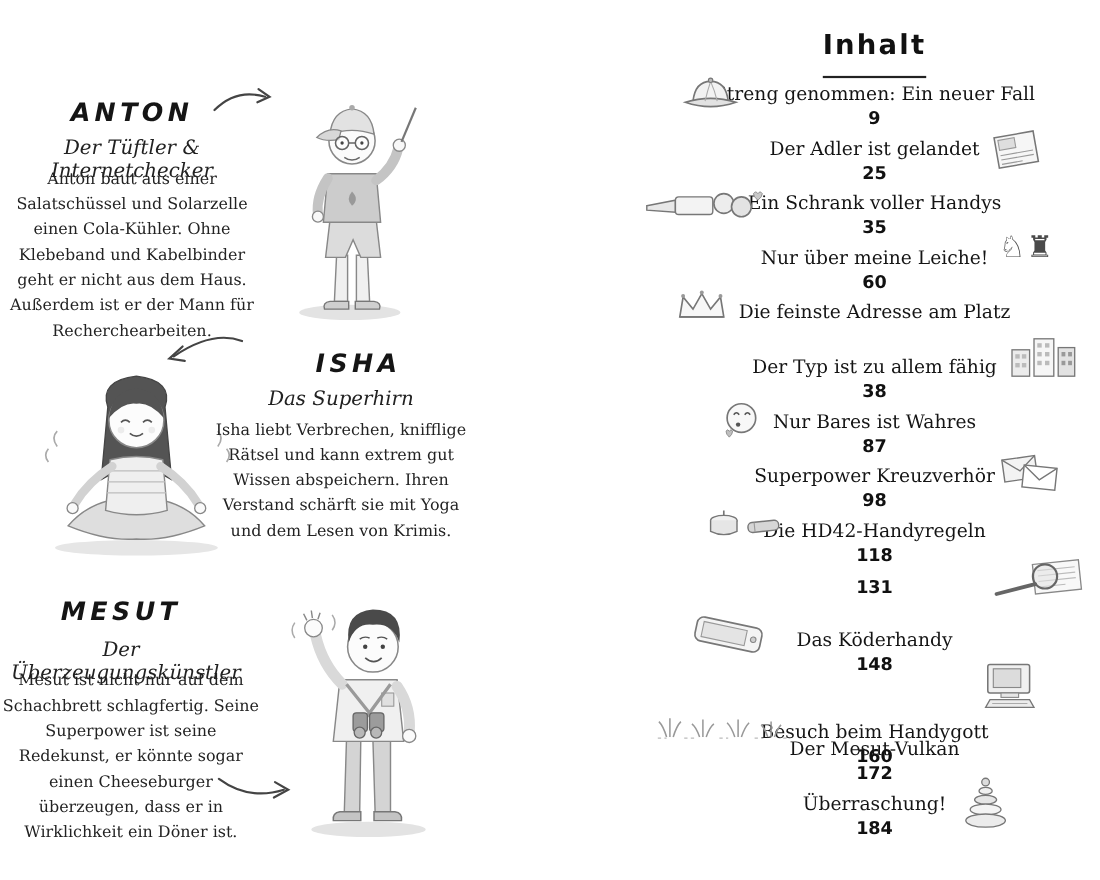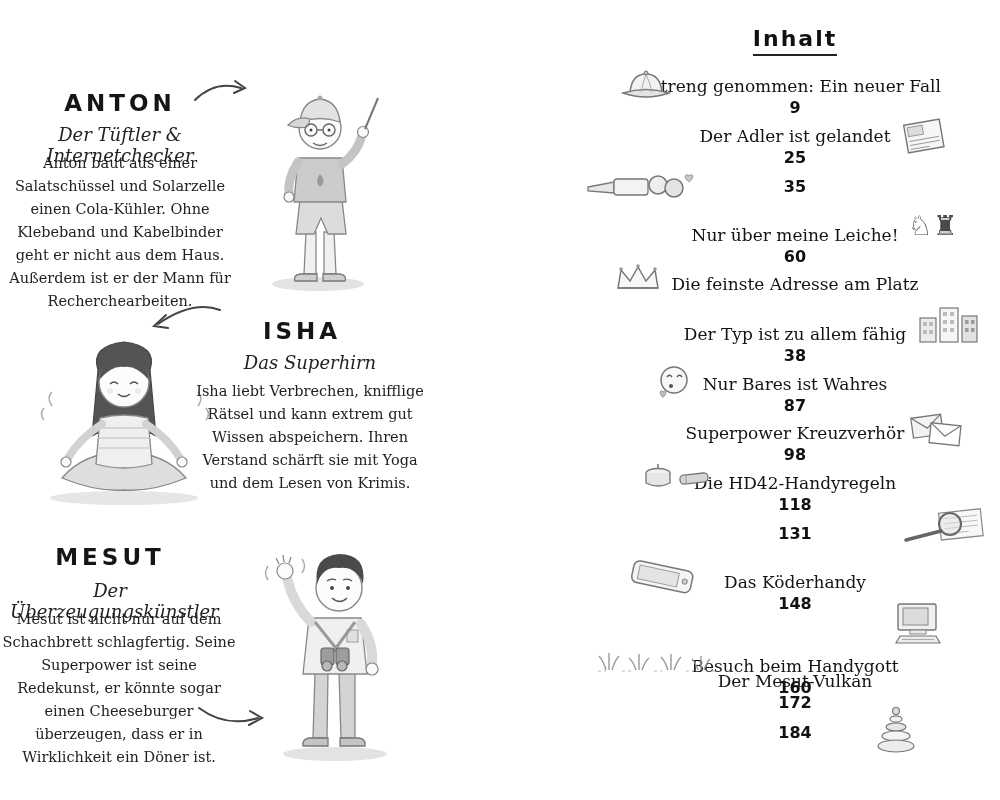--- a/index.html
+++ b/index.html
@@ -2,37 +2,37 @@
 <html><head>
 <meta charset="utf-8">
 <style>
   * { margin:0; padding:0; box-sizing:border-box; }
   html,body { width:1000px; height:800px; }
   body { background:#ffffff; font-family:"DejaVu Serif", serif; overflow:hidden; }
   #spread { position:relative; width:1000px; height:800px; background:#fff; }
 
   .char-name {
     position:absolute; font-family:"DejaVu Sans", sans-serif; font-weight:bold;
-    font-size:23px; letter-spacing:4px; color:#151515; text-align:center;
+    font-size:23px; letter-spacing:4px; color:#151515; text-align:center;font-style:italic;
   }
   .char-subtitle {
     position:absolute; font-style:italic; font-size:18px; color:#222; text-align:center;
   }
   .char-desc {
     position:absolute; font-size:14.5px; color:#222;
     text-align:center; line-height:23px;
   }
   .illu { position:absolute; }
   .arrow { position:absolute; }
 
   .toc-title-wrap { position:absolute; left:720px; top:26px; width:150px; text-align:center; }
   .toc-title {
     display:inline-block; font-family:"DejaVu Sans", sans-serif; font-weight:bold;
-    font-size:22px; letter-spacing:2px; color:#111;
-    border-bottom:2.5px solid #222; padding-bottom:3px;
+    font-size:25px; letter-spacing:2px; color:#111;
+    border-bottom:2.5px solid #222; padding-bottom:14px;
   }
   .entry { position:absolute; left:620px; width:350px; text-align:center; }
   .entry .t { font-size:17px; color:#141414; line-height:20px; }
   .entry .p { font-family:"DejaVu Sans", sans-serif; font-weight:bold; font-size:16px; color:#111; line-height:19px; margin-top:2px; }
   .ticon { position:absolute; }
   .chess-glyph { font-family:"DejaVu Sans", sans-serif; font-size:27px; color:#4a4a4a; letter-spacing:1px; }
   svg { display:block; }
 </style>
 </head>
 <body>
@@ -99,21 +99,21 @@
           <circle cx="116" cy="63" r="3" fill="#ececec"></circle>
         <path d="M96,66 q6,5 12,0" fill="none" stroke="#555" stroke-width="1.5"></path>
       </svg>
     </div>
     <div class="arrow" style="left:148px; top:302px;">
       <svg width="75" height="35" viewBox="0 0 75 35">
         <path d="M72,8 Q45,-2 10,22" fill="none" stroke="#444" stroke-width="2" stroke-linecap="round"></path>
         <path d="M18,13 L6,24 L20,26" fill="none" stroke="#444" stroke-width="2" stroke-linecap="round"></path>
       </svg>
     </div>
-    <div class="char-name" style="left:222px; top:318px; width:160px;">ISHA</div>
+    <div class="char-name" style="left:246px; top:318px; width:160px;">ISHA</div>
     <div class="char-subtitle" style="left:230px; top:352px; width:160px;">Das Superhirn</div>
     <div class="char-desc" style="left:195px; top:380px; width:230px;">Isha liebt Verbrechen, knifflige Rätsel und kann extrem gut Wissen abspeichern. Ihren Verstand schärft sie mit Yoga und dem Lesen von Krimis.</div>
 
     <div class="char-name" style="left:25px; top:544px; width:170px;">MESUT</div>
     <div class="char-subtitle" style="left:10px; top:580px; width:200px;">Der Überzeugungskünstler</div>
     <div class="char-desc" style="left:0px; top:608px; width:238px;">Mesut ist nicht nur auf dem Schachbrett schlagfertig. Seine Superpower ist seine Redekunst, er könnte sogar einen Cheeseburger überzeugen, dass er in Wirklichkeit ein Döner ist.</div>
     <div class="arrow" style="left:196px; top:702px;">
       <svg width="75" height="32" viewBox="0 0 75 32">
         <path d="M3,6 Q30,26 62,16" fill="none" stroke="#444" stroke-width="2" stroke-linecap="round"></path>
         <path d="M54,9 L66,16 L53,23" fill="none" stroke="#444" stroke-width="2" stroke-linecap="round"></path>
@@ -158,20 +158,21 @@
 
     <div class="entry" style="top:76px">
         <div class="t">Streng genommen: Ein neuer Fall</div>
         <div class="p">9</div>
       </div>
     <div class="entry" style="top:126px">
         <div class="t">Der Adler ist gelandet</div>
         <div class="p">25</div>
       </div>
     <div class="entry" style="top:175px">
+        <div class="t">Ein Schrank voller Handys</div>
         <div class="p">35</div>
       </div>
     <div class="entry" style="top:225px">
         <div class="t">Nur über meine Leiche!</div>
         <div class="p">60</div>
       </div>
     <div class="entry" style="top:274px">
         <div class="t">Die feinste Adresse am Platz</div>
       </div>
     <div class="entry" style="top:324px">
@@ -199,20 +200,21 @@
       </div>
     <div class="entry" style="top:656px">
         <div class="t">Besuch beim Handygott</div>
         <div class="p">160</div>
       </div>
     <div class="entry" style="top:671px">
         <div class="t">Der Mesut-Vulkan</div>
         <div class="p">172</div>
       </div>
     <div class="entry" style="top:721px">
+        <div class="t">Überraschung!</div>
         <div class="p">184</div>
       </div>
 
     <span class="ticon" style="left:620px; top:68px;">
       <svg width="52" height="36" viewBox="0 0 52 36">
         <path d="M10,24 Q12,6 26,6 Q40,6 42,24" fill="#f2f2f2" stroke="#777" stroke-width="1.5"></path>
         <path d="M3,25 Q26,18 49,25 Q26,33 3,25 Z" fill="#e2e2e2" stroke="#777" stroke-width="1.5"></path>
         <path d="M26,6 Q23,15 21,24 M26,6 Q30,15 32,24" stroke="#aaa" stroke-width="1" fill="none"></path>
         <circle cx="26" cy="5" r="2" fill="#bbb" stroke="#777" stroke-width="1"></circle>
       </svg>

